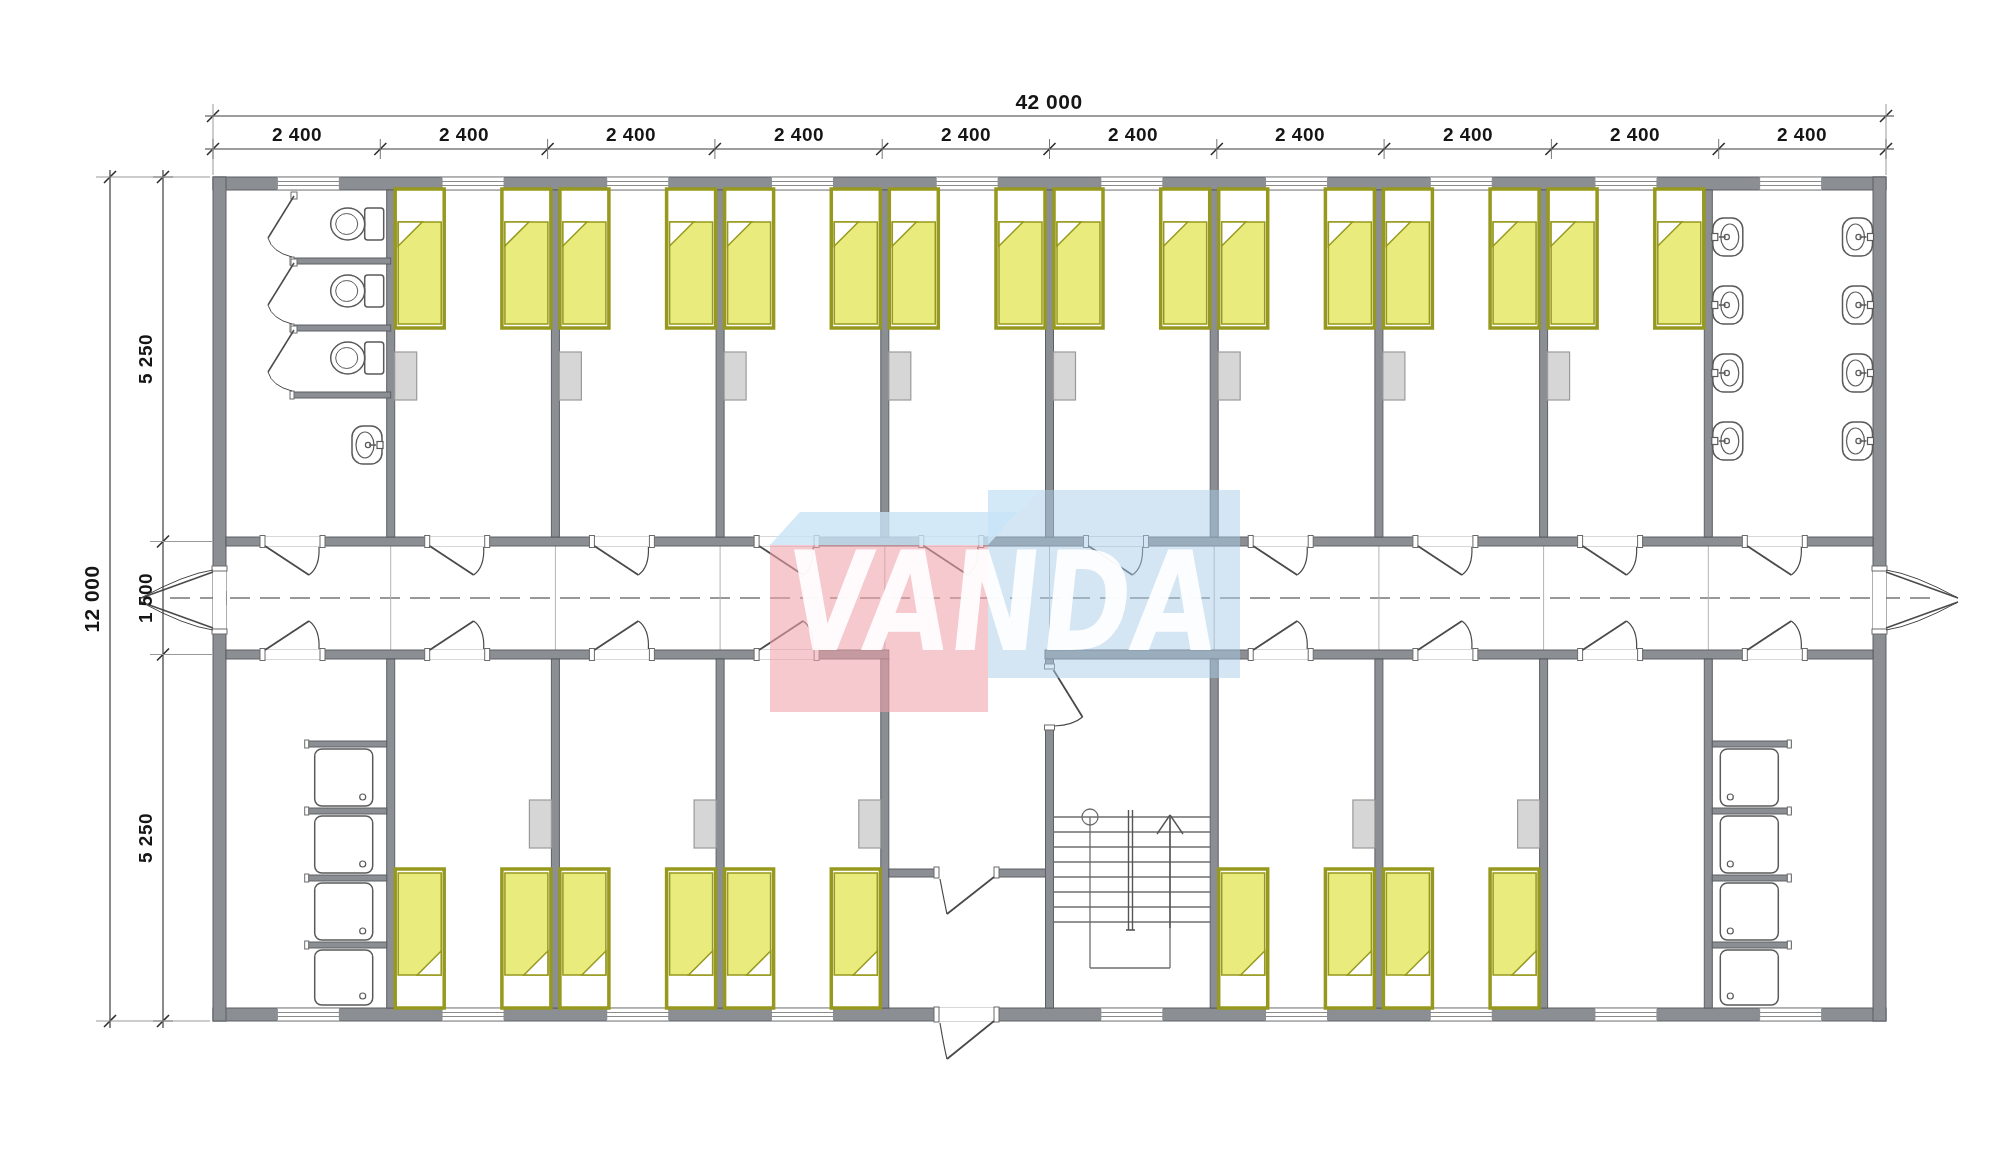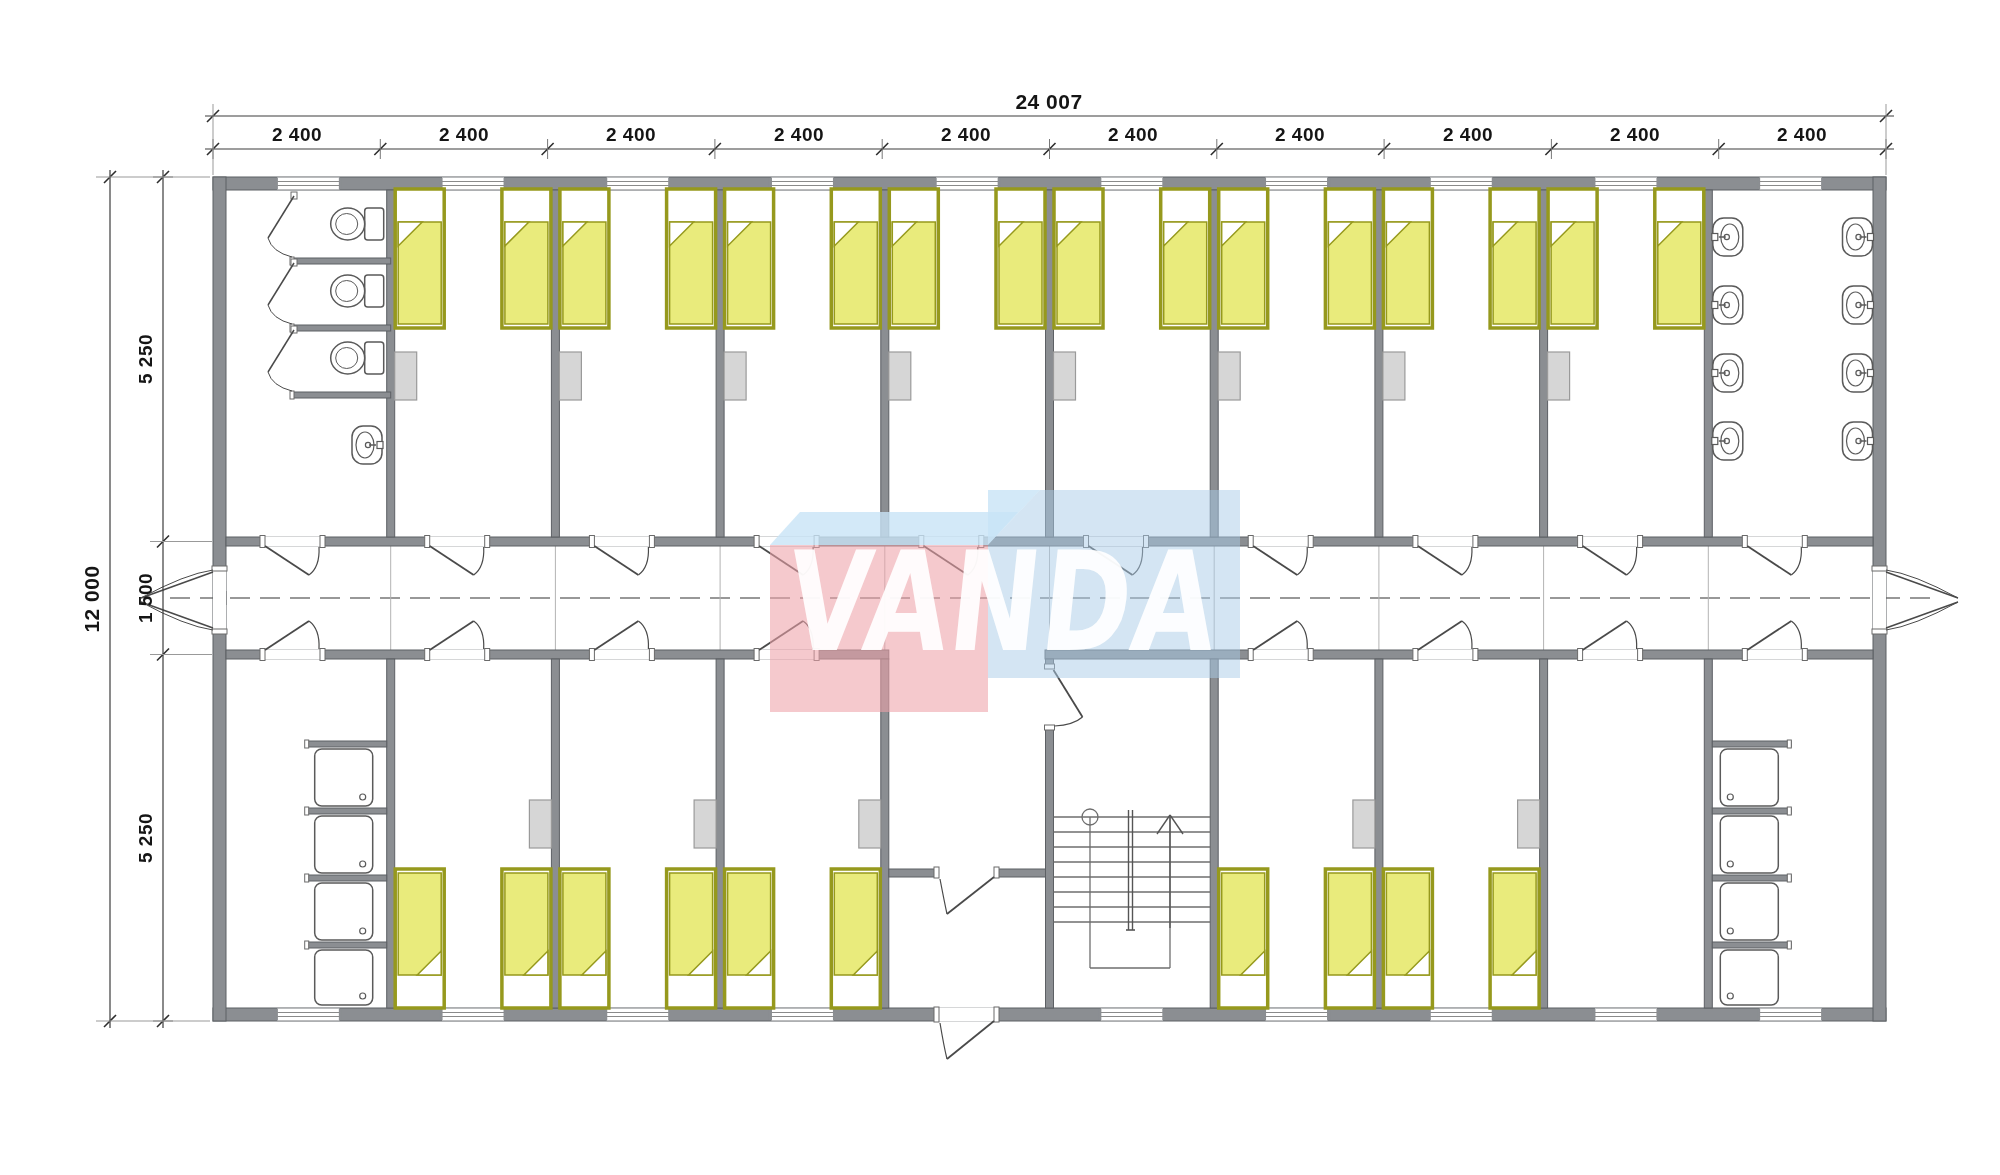--- a/index.html
+++ b/index.html
@@ -524,21 +524,21 @@
       <line x1="157" y1="660.5" x2="169" y2="648.5" stroke="#2e2e2e" stroke-width="1.6"></line>
       <line x1="153" y1="654.5" x2="173" y2="654.5" stroke="#777" stroke-width="1"></line>
       <line x1="157" y1="1027" x2="169" y2="1015" stroke="#2e2e2e" stroke-width="1.6"></line>
       <line x1="153" y1="1021" x2="173" y2="1021" stroke="#777" stroke-width="1"></line>
       <line x1="96" y1="177" x2="210" y2="177" stroke="#999" stroke-width="1"></line>
       <line x1="96" y1="1021" x2="210" y2="1021" stroke="#999" stroke-width="1"></line>
       <line x1="150" y1="541.5" x2="212" y2="541.5" stroke="#999" stroke-width="1"></line>
       <line x1="150" y1="654.5" x2="212" y2="654.5" stroke="#999" stroke-width="1"></line>
     </svg>
 
-  <div class="dim-label" style="left:949px;top:90px;width:200px;font-size:21px;">24 007</div>
+  <div class="dim-label" style="left:949px;top:90px;width:200px;font-size:21px;">42 000</div>
 
   <div class="dim-label small" style="left:257px;top:124px;width:80px;">2 400</div>
   <div class="dim-label small" style="left:424px;top:124px;width:80px;">2 400</div>
   <div class="dim-label small" style="left:591px;top:124px;width:80px;">2 400</div>
   <div class="dim-label small" style="left:759px;top:124px;width:80px;">2 400</div>
   <div class="dim-label small" style="left:926px;top:124px;width:80px;">2 400</div>
   <div class="dim-label small" style="left:1093px;top:124px;width:80px;">2 400</div>
   <div class="dim-label small" style="left:1260px;top:124px;width:80px;">2 400</div>
   <div class="dim-label small" style="left:1428px;top:124px;width:80px;">2 400</div>
   <div class="dim-label small" style="left:1595px;top:124px;width:80px;">2 400</div>

